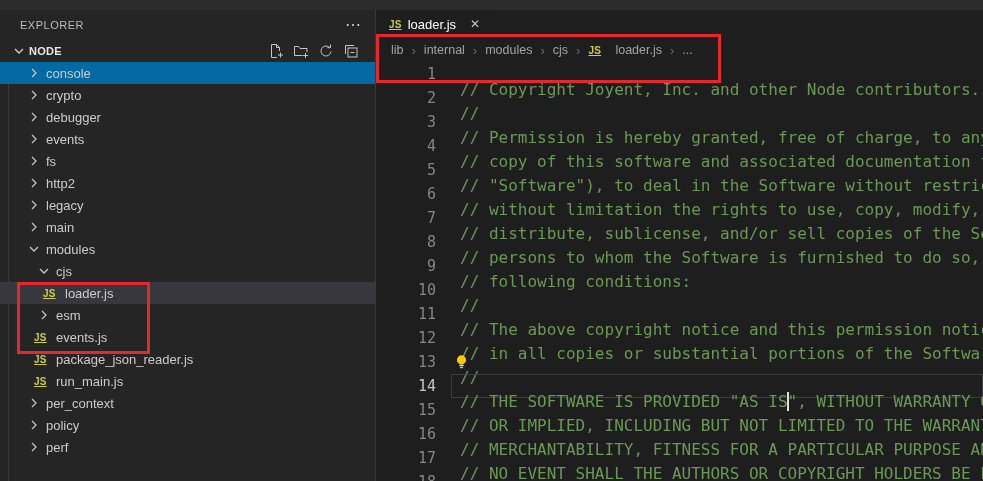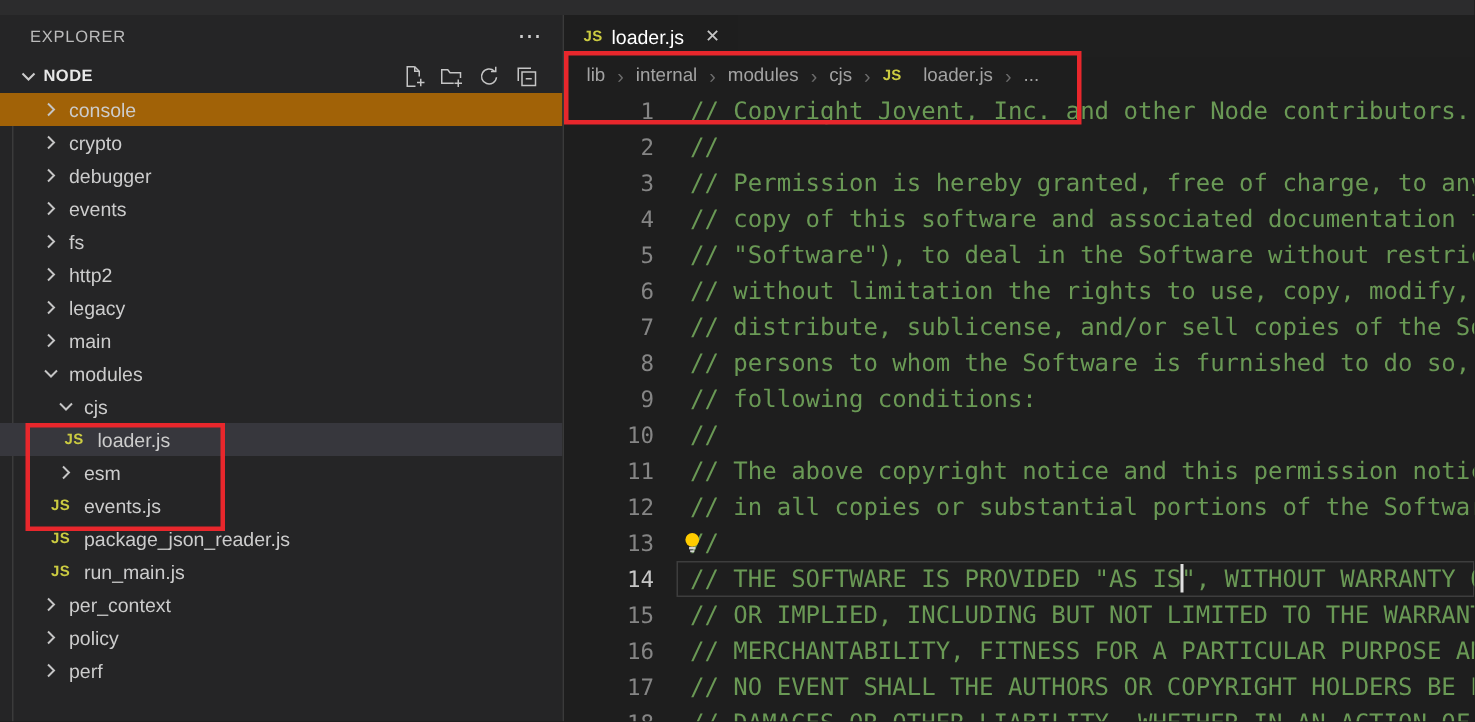--- a/index.html
+++ b/index.html
@@ -24,44 +24,44 @@
   .action-icon { width:16px; height:16px; cursor:pointer; }
   .action-icon svg { display:block; }
 
   .tree { position:absolute; left:0; top:52px; right:0; bottom:0; font-size:13px; }
   .indent-guide { position:absolute; left:8px; top:52px; bottom:0; width:1px; background:#3b3b3b; }
   .row { height:22px; display:flex; align-items:center; color:#cccccc; cursor:pointer; }
   .row.l1  { padding-left:26px; }
   .row.l2  { padding-left:36px; }
   .row.l2f { padding-left:34px; }
   .row.l3f { padding-left:43px; }
-  .row.hover { background:#a16207; }
+  .row.hover { background:#0369a1; }
   .row.sel   { background:#37373d; }
   .tw { width:16px; height:16px; margin-right:4px; flex:none; }
   .tw svg { display:block; }
   .tw.open svg { transform:rotate(90deg); }
-  .jsicon { width:17px; flex:none; margin-right:5px; color:#cbcb41; font-weight:bold; font-size:10px; letter-spacing:.2px; }
+  .jsicon { width:17px; flex:none; margin-right:5px; color:#cbcb41; font-weight:bold; font-size:10px; letter-spacing:.2px;text-decoration:underline; }
   .lbl { white-space:nowrap; }
 
   
   .editor-group { position:absolute; left:375px; top:10px; width:608px; height:471px; box-sizing:border-box; background:#1e1e1e; border-left:1px solid #3a3a3a; }
   .tabbar { height:28px; background:#1f1f1f; display:flex; }
   .tab { background:#1e1e1e; display:flex; align-items:center; padding:0 12px 0 13px; color:#ffffff; font-size:13px; cursor:pointer; }
   .tab .jsicon { margin-right:6px; width:auto; }
   .tab-close { margin-left:14px; color:#c5c5c5; font-size:12px; cursor:pointer; }
 
   .breadcrumbs { height:24px; display:flex; align-items:center; padding-left:15px; gap:8px; font-size:12.5px; color:#a3a3a3; background:#1e1e1e; }
   .bc-item { cursor:pointer; white-space:nowrap; display:flex; align-items:center; gap:5px; }
   .bc-sep { color:#6c6c6c; font-size:13px; }
 
   .code { position:absolute; left:0; top:52px; right:0; bottom:0; overflow:hidden;
           font-family:"DejaVu Sans Mono", monospace; font-size:16px; line-height:24px; }
   .cl { position:relative; height:24px; white-space:pre; }
   .num { position:absolute; left:0; top:0; width:60px; text-align:right; color:#858585; font-size:15px; }
-  .txt { position:absolute; left:84px; top:0; color:#6a9955; }
+  .txt { position:absolute; left:84px; top:16px; color:#6a9955; }
   .cl.cur .num { color:#c6c6c6; }
   .cur-box { position:absolute; left:75px; right:0; top:0; bottom:0; border:1px solid #3d3d3d; box-sizing:border-box; pointer-events:none; }
   .caret { display:inline-block; width:0; height:19px; border-left:2px solid #e0e0e0; vertical-align:middle; margin:0 -1px; position:relative; top:-1px; }
   .bulb { position:absolute; left:77px; top:3px; width:17px; height:18px; z-index:3; cursor:pointer; }
 
   
   .redbox { position:absolute; border:3px solid #e8272c; box-sizing:border-box; z-index:20; pointer-events:none; }
   .redbox-breadcrumb { left:376px; top:34px; width:345px; height:49px; }
   .redbox-cjs { left:17px; top:282px; width:133px; height:72px; }
 </style>

